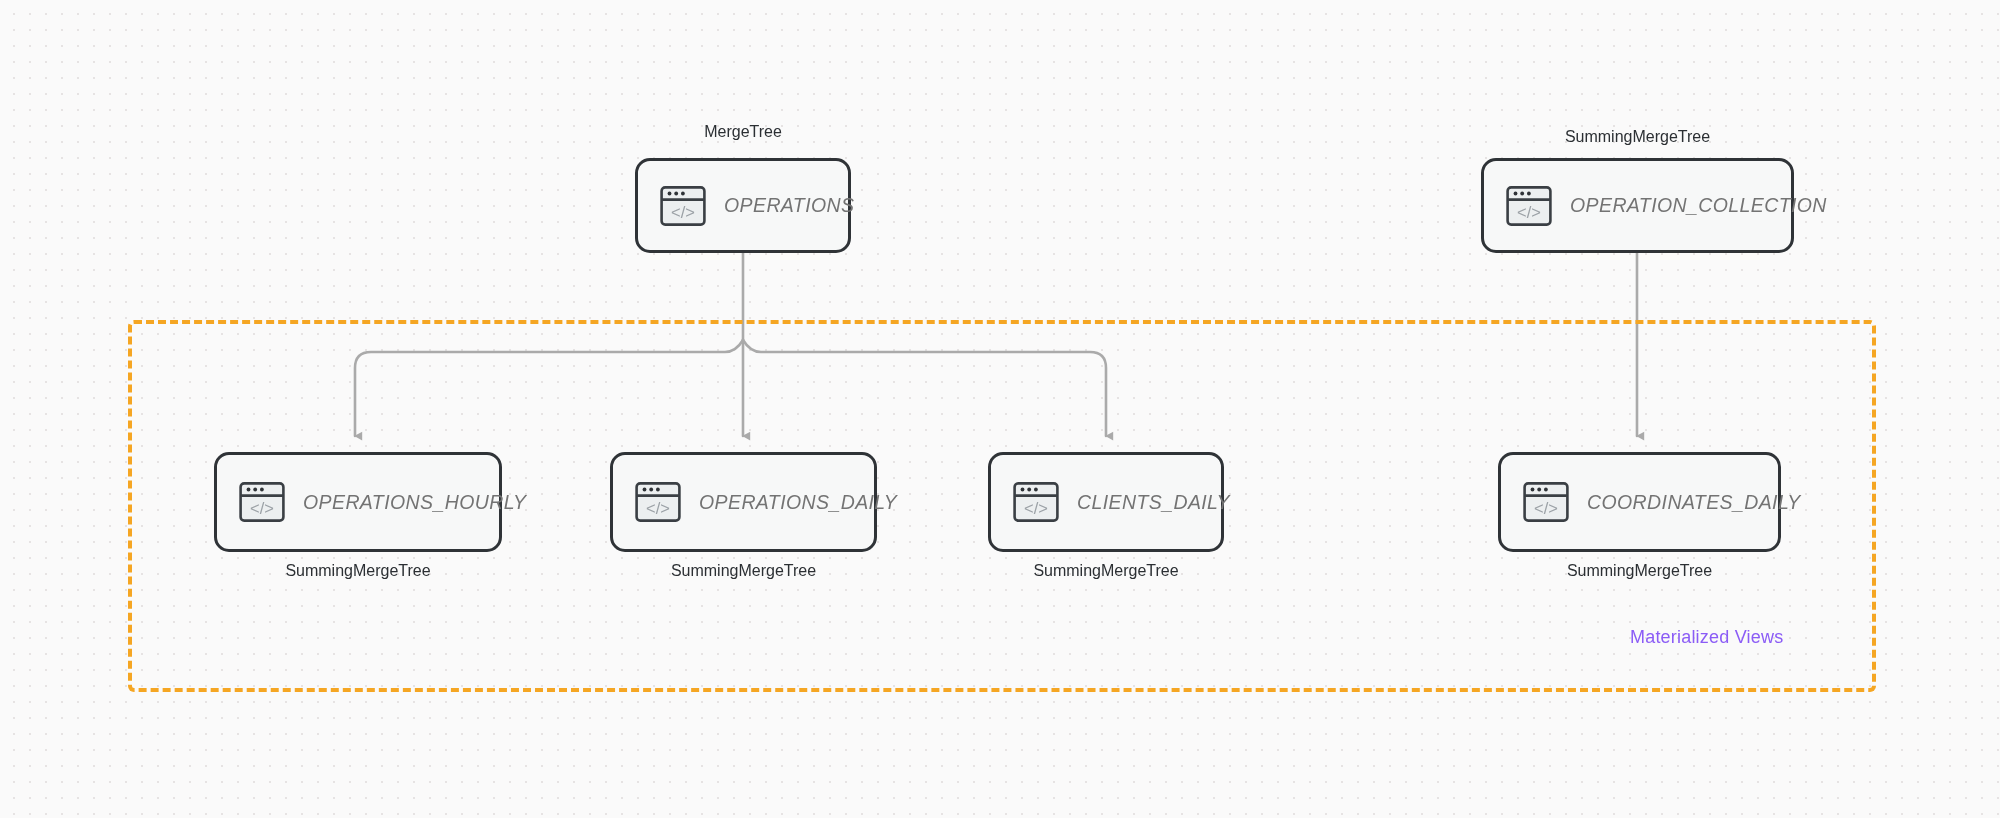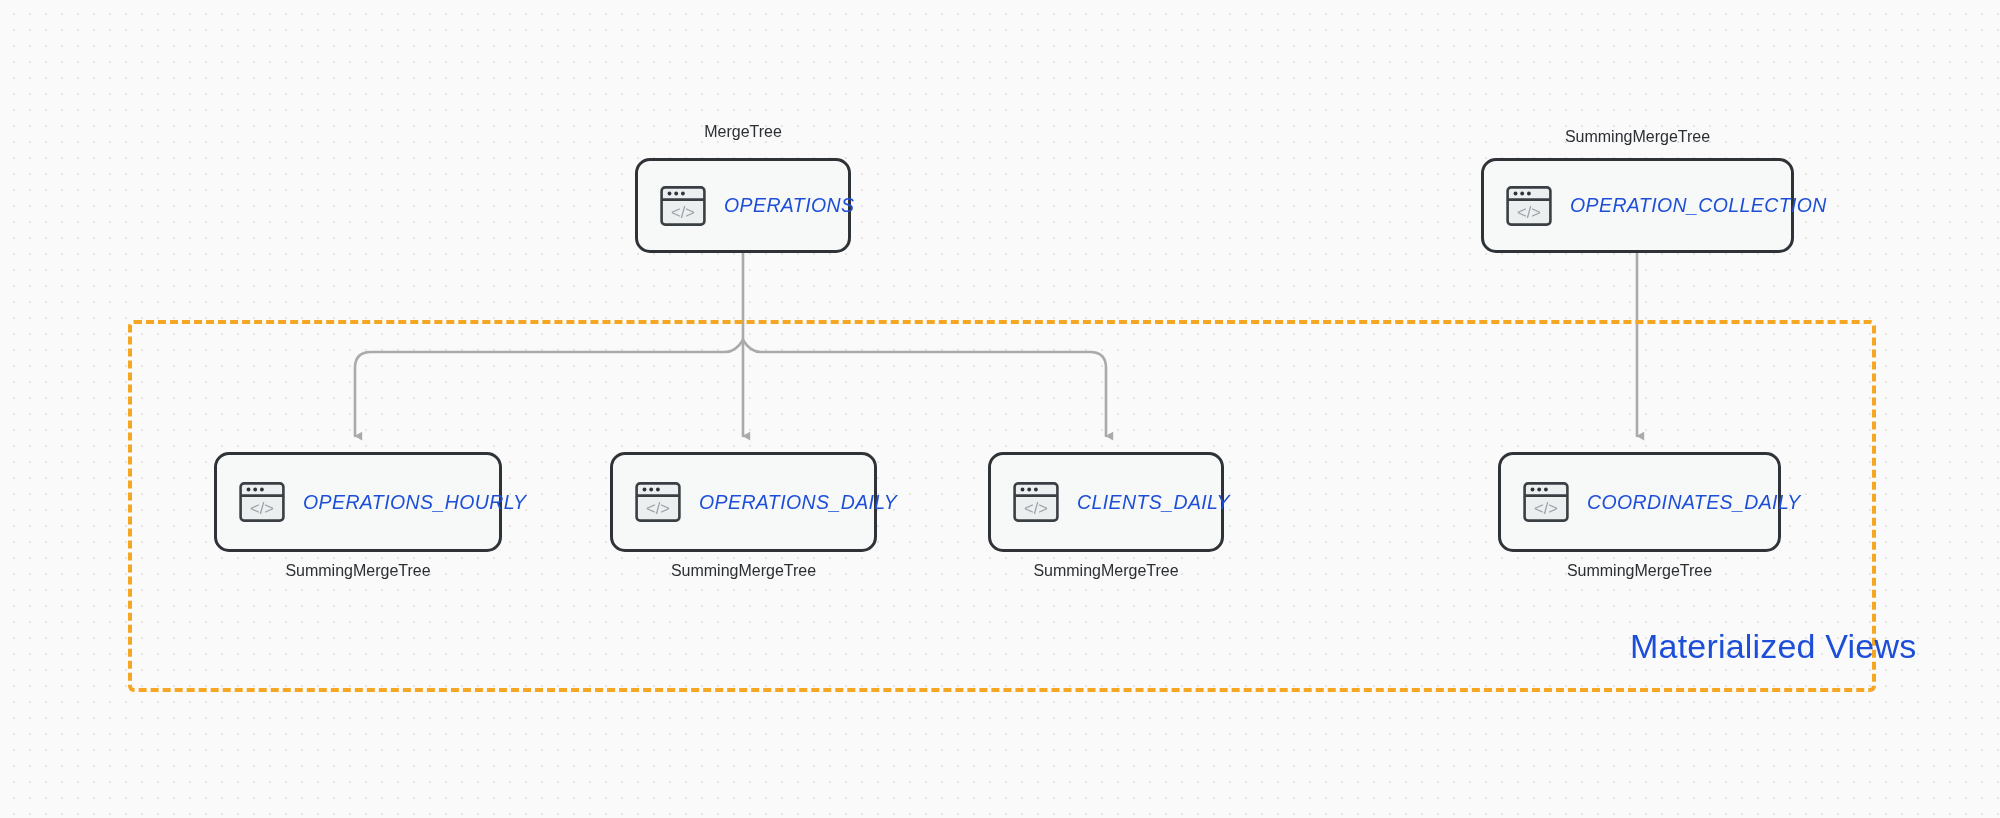--- a/index.html
+++ b/index.html
@@ -22,42 +22,42 @@
 
   
   .group-box{
     position:absolute;
     border:4px dashed #f5a623;
     border-radius:6px;
     box-sizing:border-box;
   }
   .group-label{
     position:absolute;
-    color:#1d4ed8;
-    font-size:34px;
+    color:#8b5cf6;
+    font-size:18px;
     letter-spacing:.2px;
     white-space:nowrap;
   }
 
   
   .node{
     position:absolute;
     box-sizing:border-box;
     background:#f7f8f8;
     border:3.2px solid #2f3337;
     border-radius:15px;
     display:flex;
     align-items:center;
     gap:16px;
     padding:0 20px;
   }
   .node-label{
     font-style:italic;
     font-size:19.5px;
-    color:#1d4ed8;
+    color:#737373;
     letter-spacing:.4px;
     white-space:nowrap;
   }
   .cap{
     position:absolute;
     font-size:16px;
     color:#2b2f33;
     white-space:nowrap;
     text-align:center;
   }

